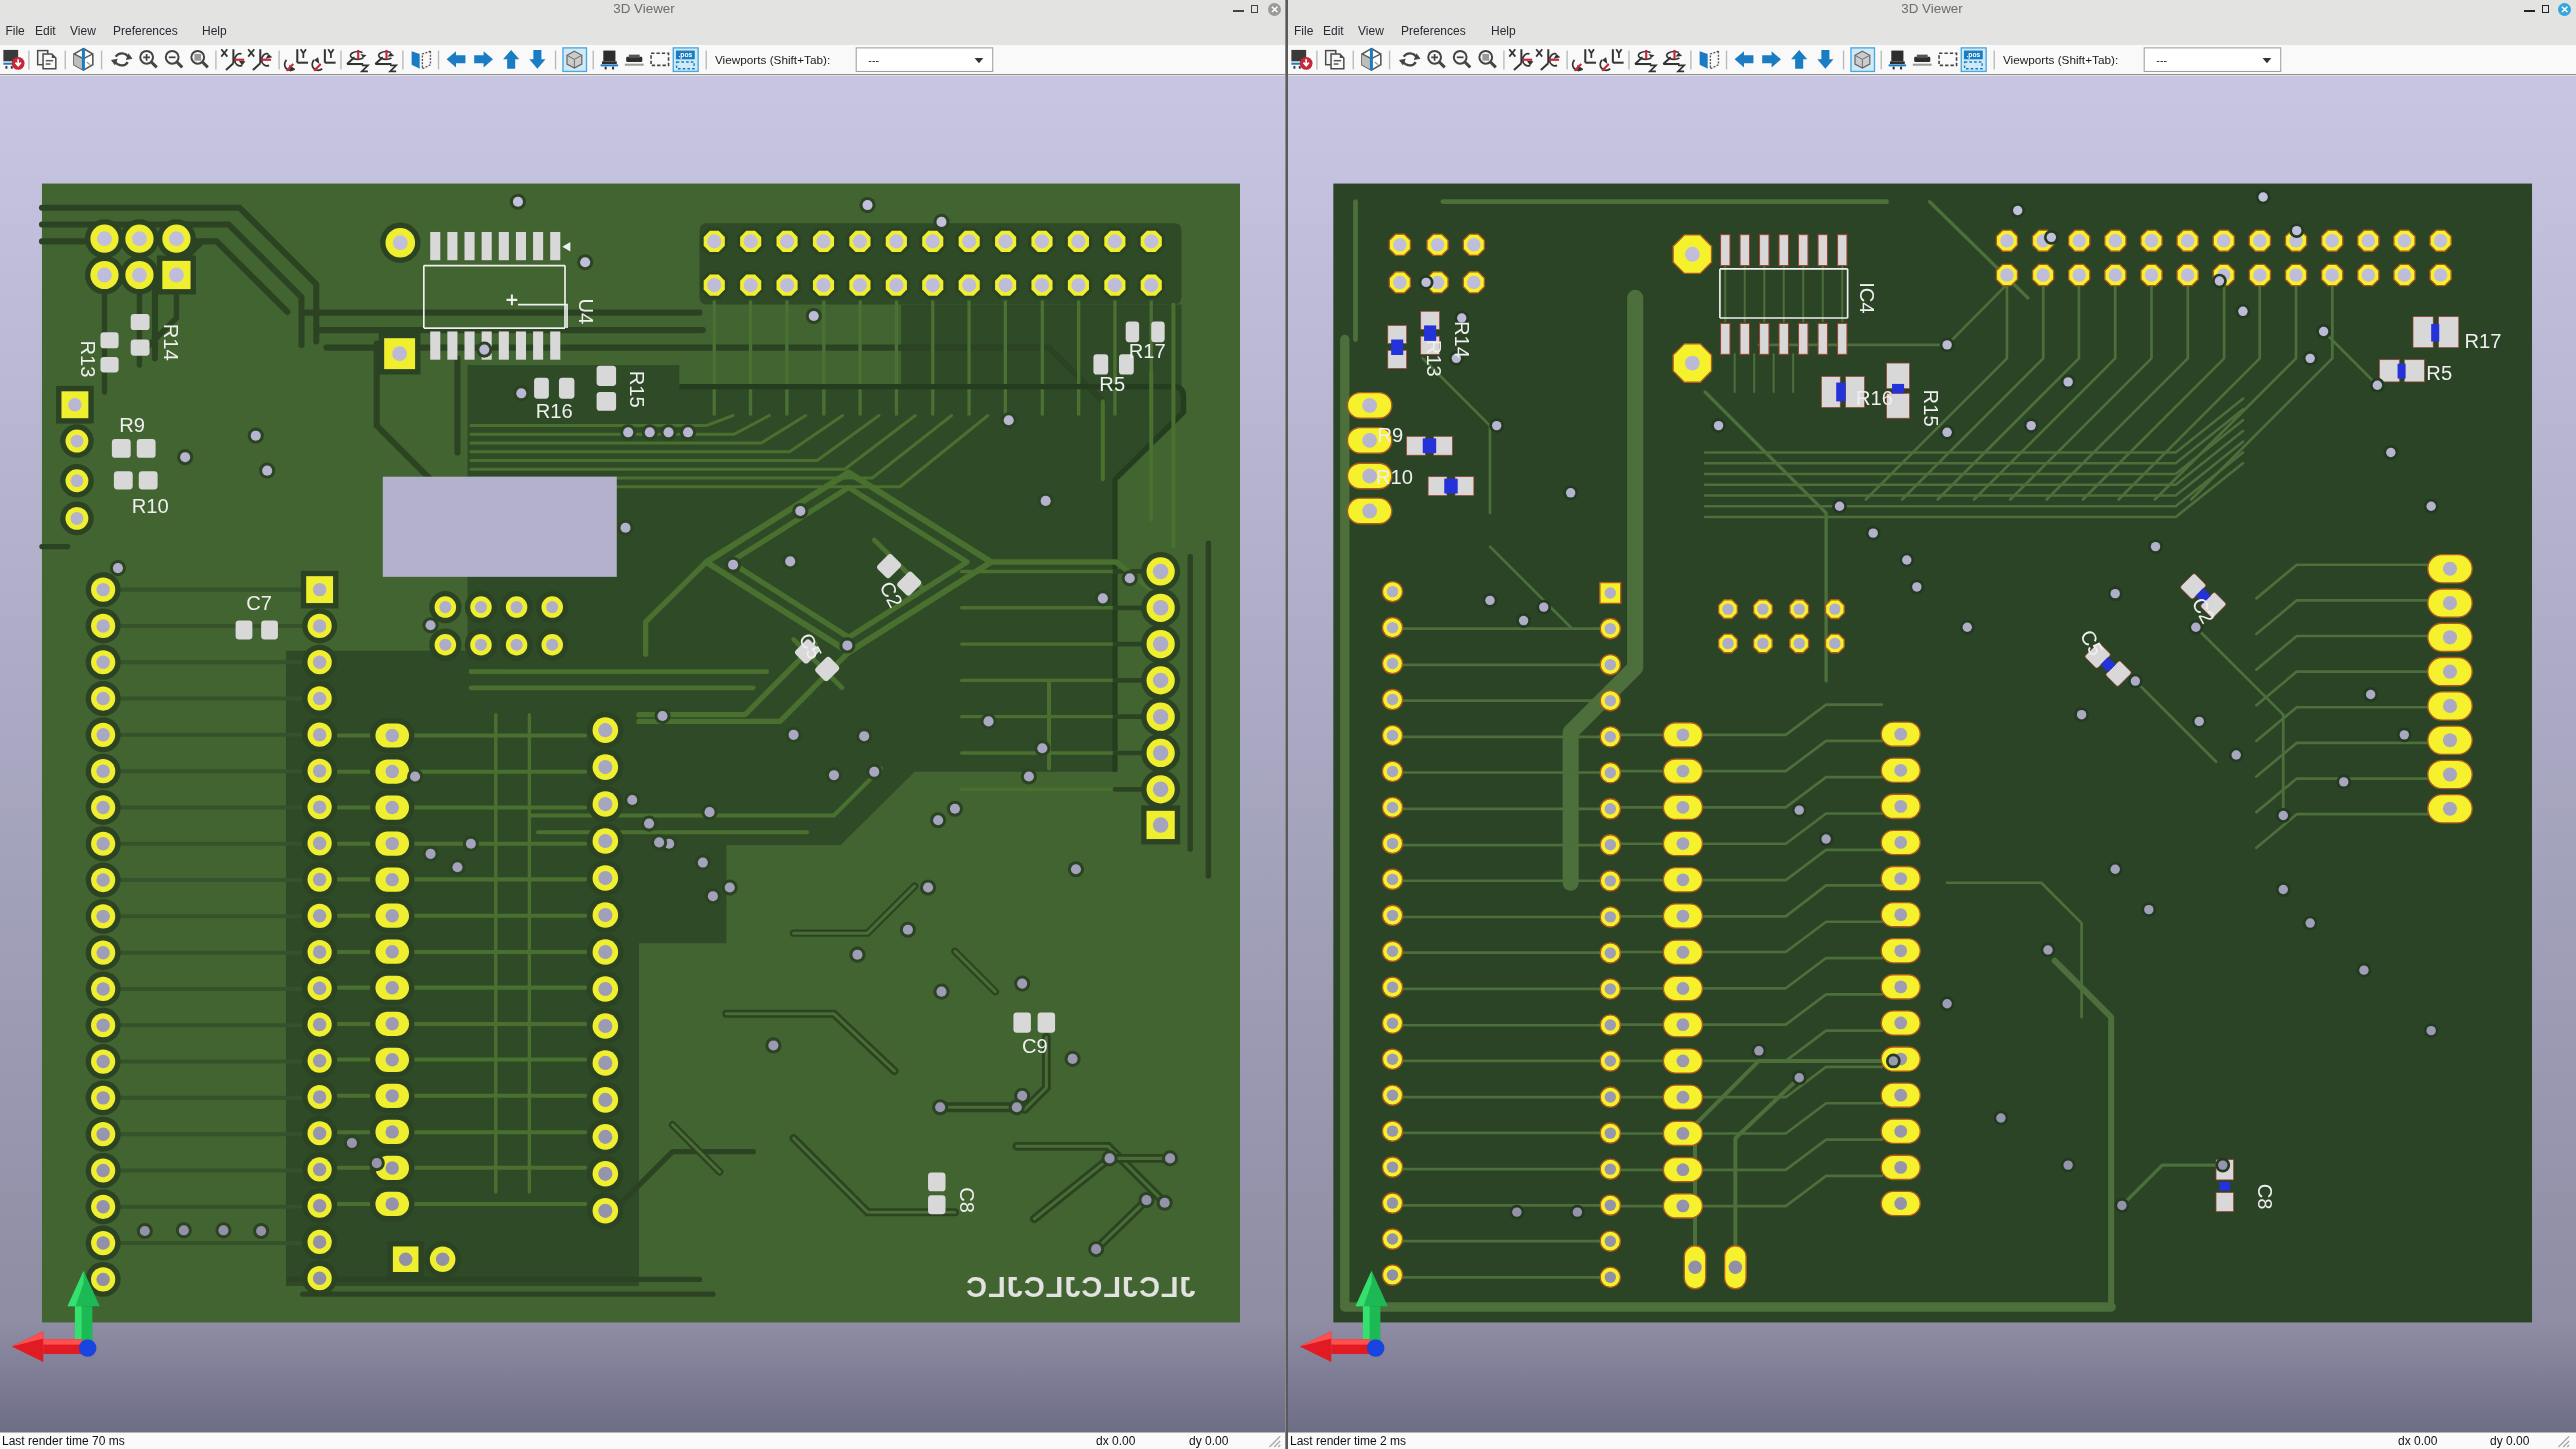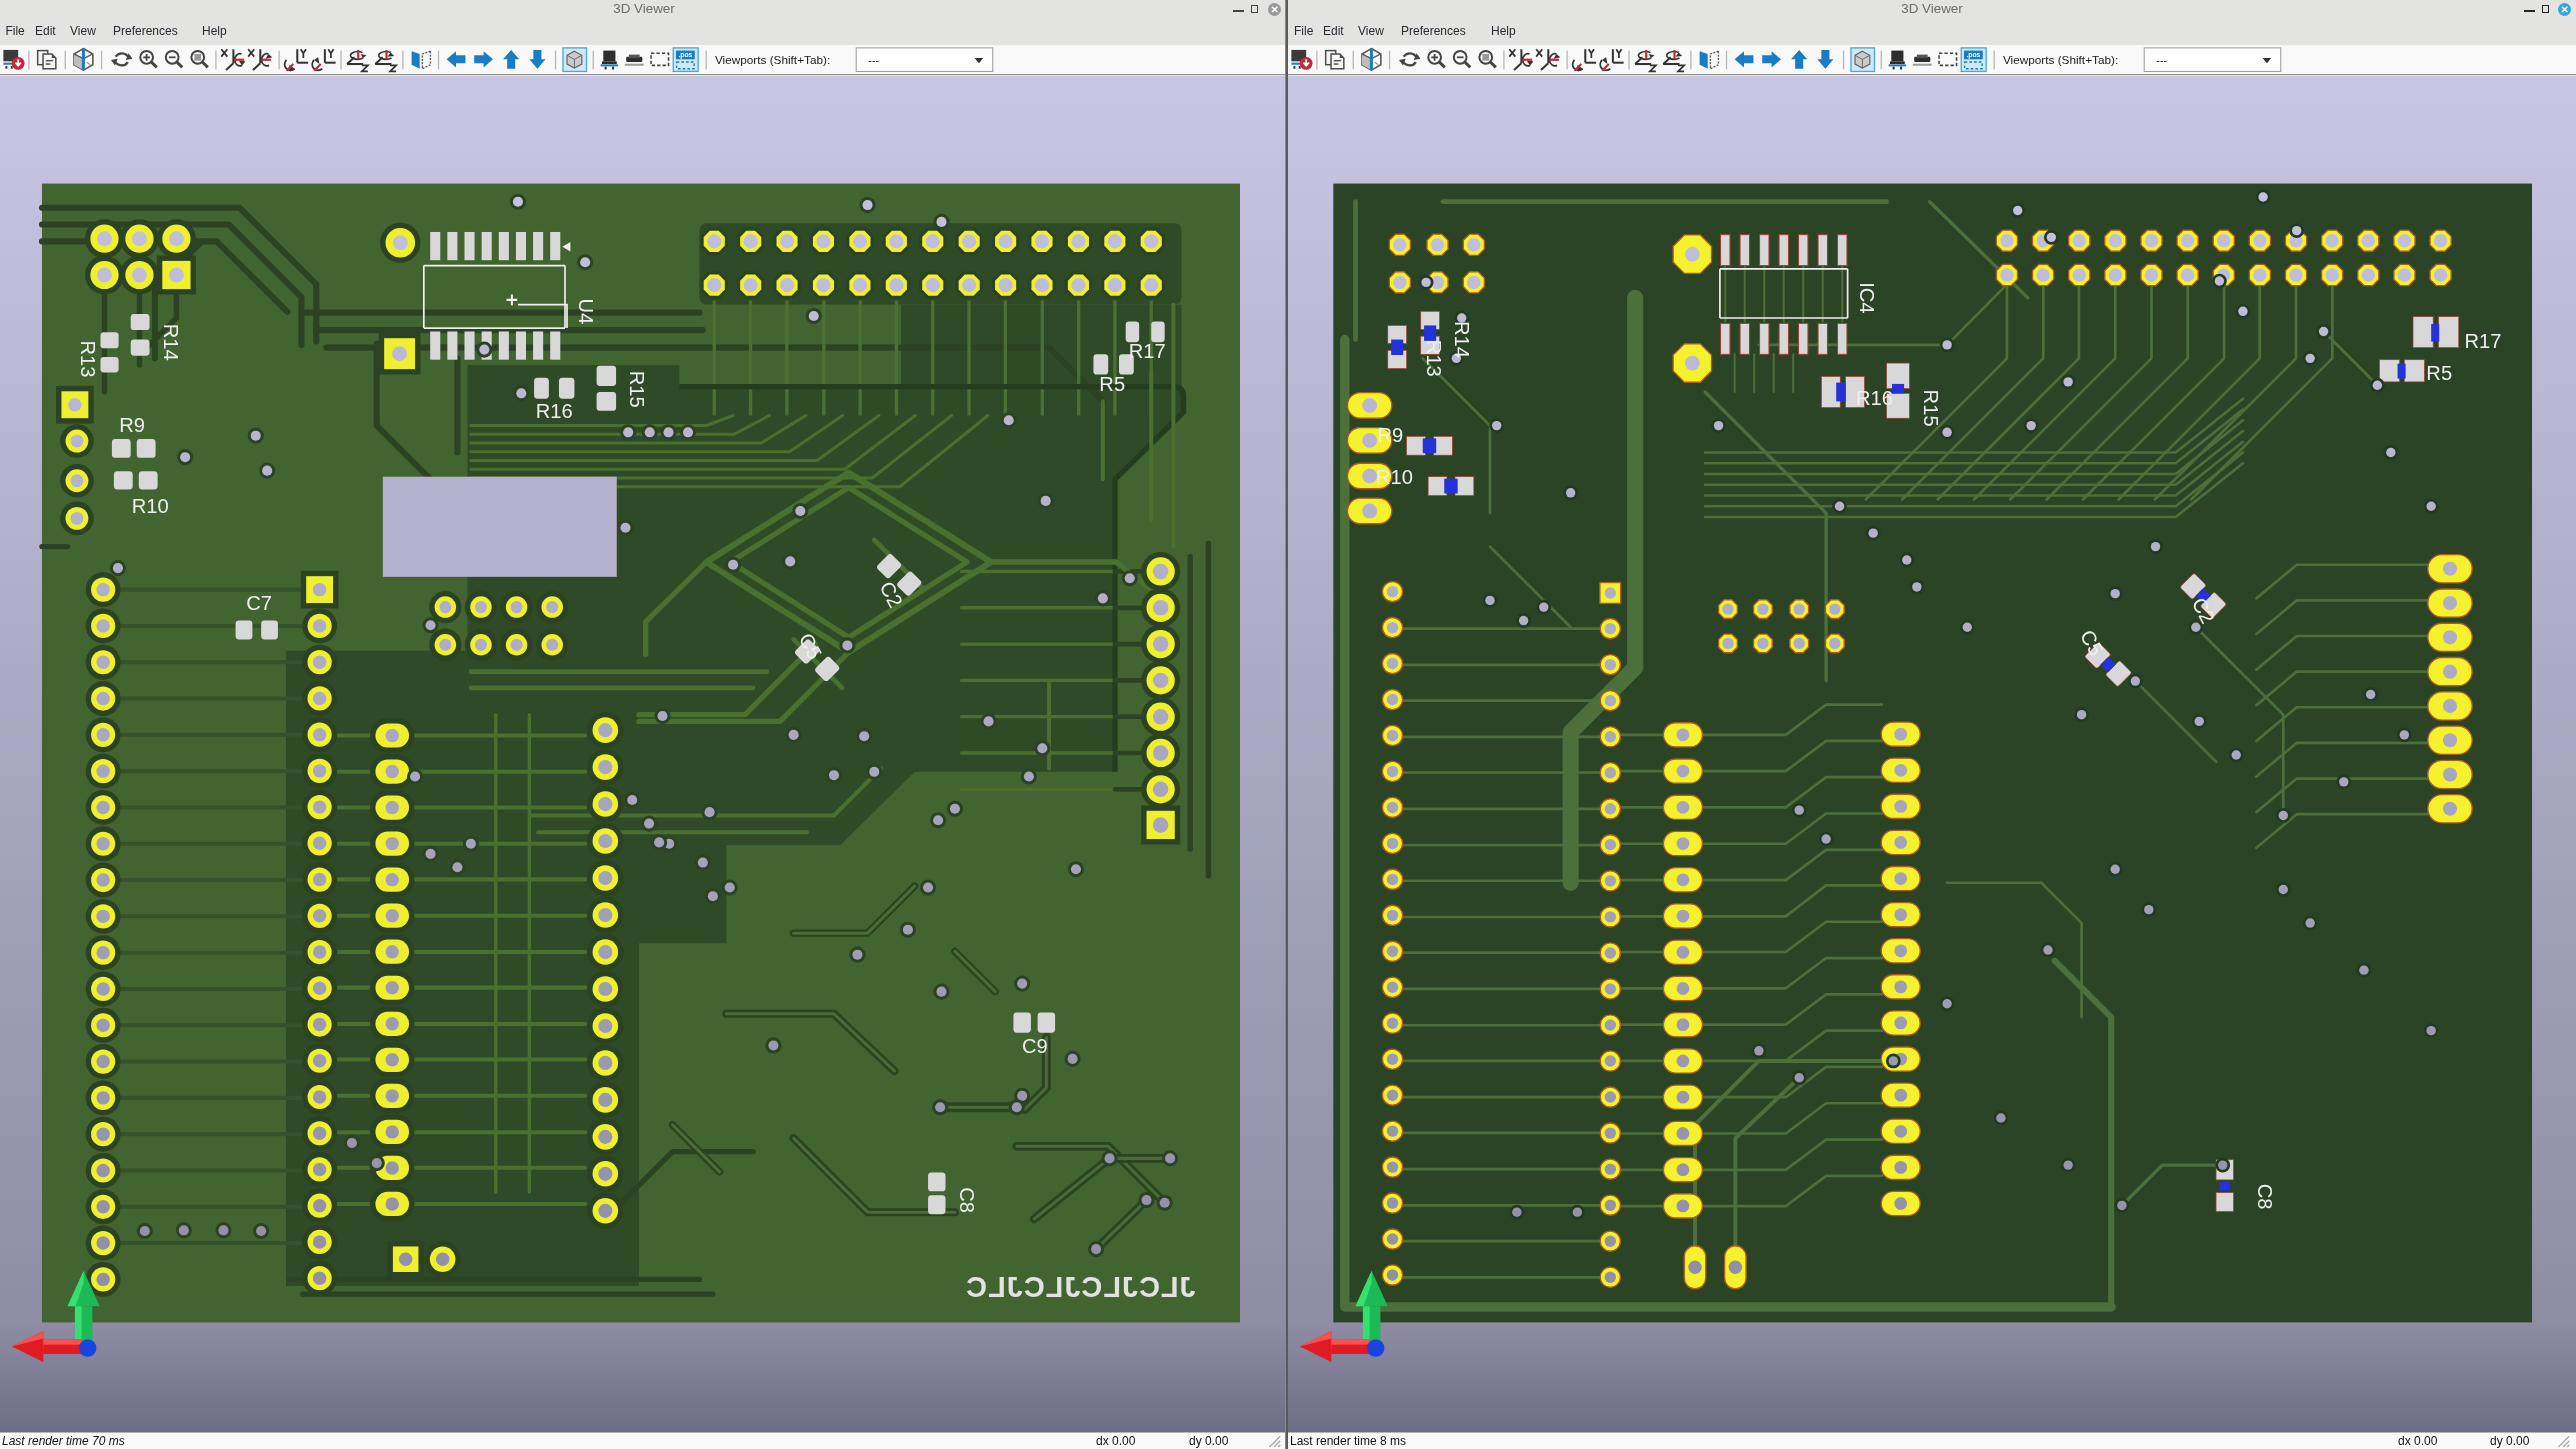--- a/index.html
+++ b/index.html
@@ -891,21 +891,21 @@
     <polygon points="124,1777 100,1830 112,1830 124,1795" fill="#36e06e"></polygon>
     <rect x="111" y="1830" width="26" height="62" fill="#1db954"></rect>
     <rect x="111" y="1830" width="10" height="62" fill="#36e06e"></rect>
     <polygon points="17,1890 64,1867 64,1913" fill="#e01b24"></polygon>
     <polygon points="17,1890 64,1867 64,1878" fill="#ff5050"></polygon>
     <rect x="64" y="1879" width="58" height="22" fill="#e01b24"></rect>
     <rect x="64" y="1879" width="58" height="8" fill="#ff5050"></rect>
     <circle cx="130" cy="1892" r="13" fill="#1a44e0"></circle>
   </svg>
 <div style="position:absolute;left:0px;top:1432px;width:1288px;height:17.5px;background:#fafafa;border-top:0.7px solid #b5b5b5;box-sizing:border-box;"></div>
-<div style="position:absolute;left:2px;top:1434px;font-size:12px;color:#111;font-style:italic;">Last render time 70 ms</div>
+<div style="position:absolute;left:2px;top:1434px;font-size:12px;color:#111;">Last render time 70 ms</div>
 <div style="position:absolute;left:1096px;top:1434px;font-size:12px;color:#111;">dx 0.00</div>
 <div style="position:absolute;left:1189px;top:1434px;font-size:12px;color:#111;">dy 0.00</div>
 <svg style="position:absolute;left:1268px;top:1435px" width="15" height="13.4" viewBox="0 0 22 20">
     <path d="M18,2 L2,18 M18,9 L9,18 M18,15 L15,18" stroke="#aaa" stroke-width="2" fill="none"></path>
   </svg>
 <div style="position:absolute;left:1288px;top:0;width:1288px;height:45px;background:#e3e3e1;"></div>
 <div style="position:absolute;left:1288px;top:1.3px;width:1288px;text-align:center;font-size:13.4px;color:#6d6d6d;">3D Viewer</div>
 <div style="position:absolute;left:1294px;top:24px;font-size:12px;color:#272c33;">File</div>
 <div style="position:absolute;left:1323px;top:24px;font-size:12px;color:#272c33;">Edit</div>
 <div style="position:absolute;left:1358px;top:24px;font-size:12px;color:#272c33;">View</div>
@@ -1604,20 +1604,20 @@
     <polygon points="124,1777 100,1830 112,1830 124,1795" fill="#36e06e"></polygon>
     <rect x="111" y="1830" width="26" height="62" fill="#1db954"></rect>
     <rect x="111" y="1830" width="10" height="62" fill="#36e06e"></rect>
     <polygon points="17,1890 64,1867 64,1913" fill="#e01b24"></polygon>
     <polygon points="17,1890 64,1867 64,1878" fill="#ff5050"></polygon>
     <rect x="64" y="1879" width="58" height="22" fill="#e01b24"></rect>
     <rect x="64" y="1879" width="58" height="8" fill="#ff5050"></rect>
     <circle cx="130" cy="1892" r="13" fill="#1a44e0"></circle>
   </svg>
 <div style="position:absolute;left:1288px;top:1432px;width:1288px;height:17.5px;background:#fafafa;border-top:0.7px solid #b5b5b5;box-sizing:border-box;"></div>
-<div style="position:absolute;left:1290px;top:1434px;font-size:12px;color:#111;">Last render time 8 ms</div>
+<div style="position:absolute;left:1290px;top:1434px;font-size:12px;color:#111;">Last render time 2 ms</div>
 <div style="position:absolute;left:2398px;top:1434px;font-size:12px;color:#111;">dx 0.00</div>
 <div style="position:absolute;left:2490px;top:1434px;font-size:12px;color:#111;">dy 0.00</div>
 <svg style="position:absolute;left:2557px;top:1435px" width="15" height="13.4" viewBox="0 0 22 20">
     <path d="M18,2 L2,18 M18,9 L9,18 M18,15 L15,18" stroke="#aaa" stroke-width="2" fill="none"></path>
   </svg>
 <div style="position:absolute;left:1285px;top:0;width:1.3px;height:1450px;background:#8a8a8a;"></div>
 <div style="position:absolute;left:1286px;top:0;width:2px;height:1450px;background:#5a5a5a;"></div>
 
 </body></html>

